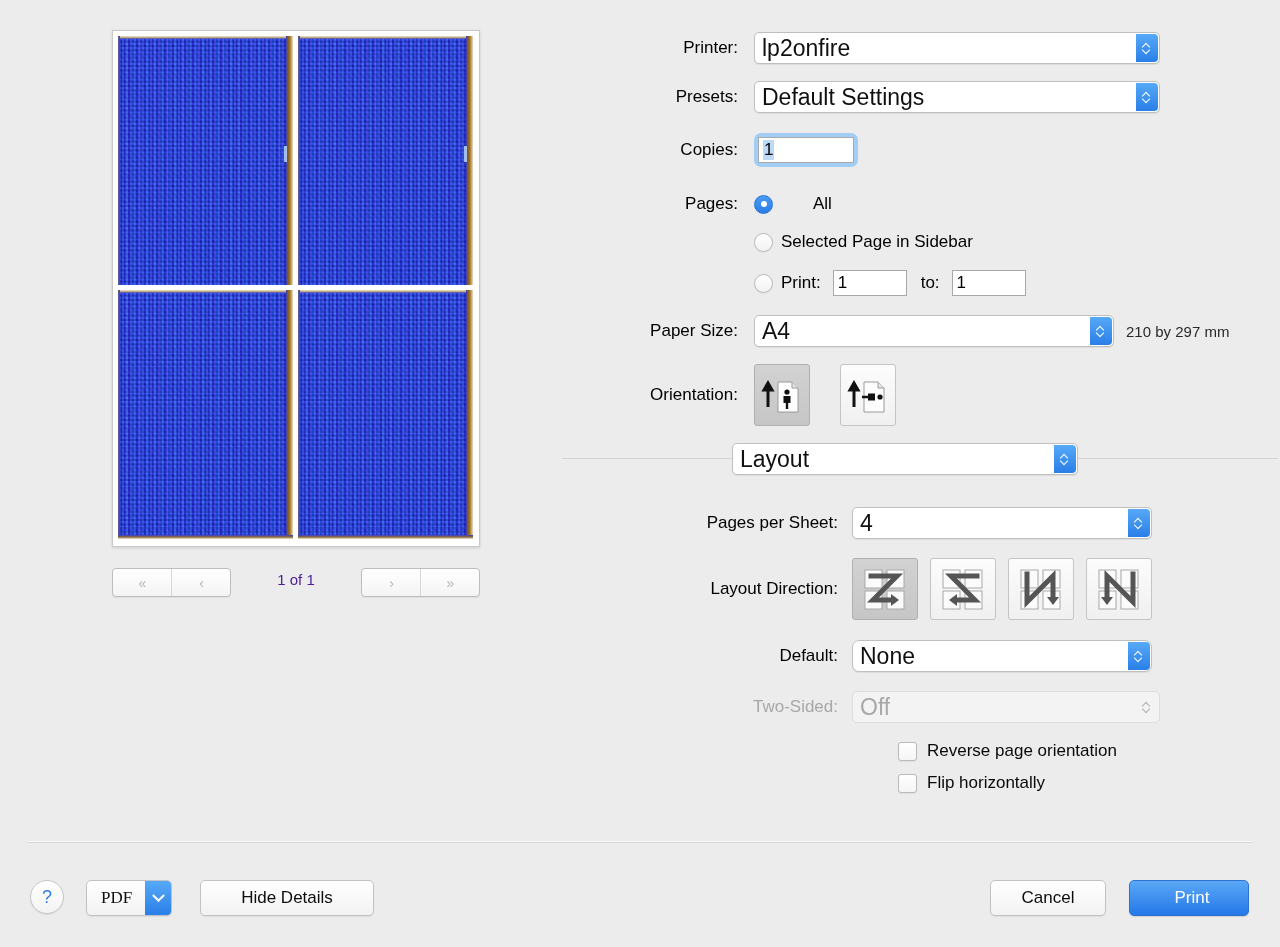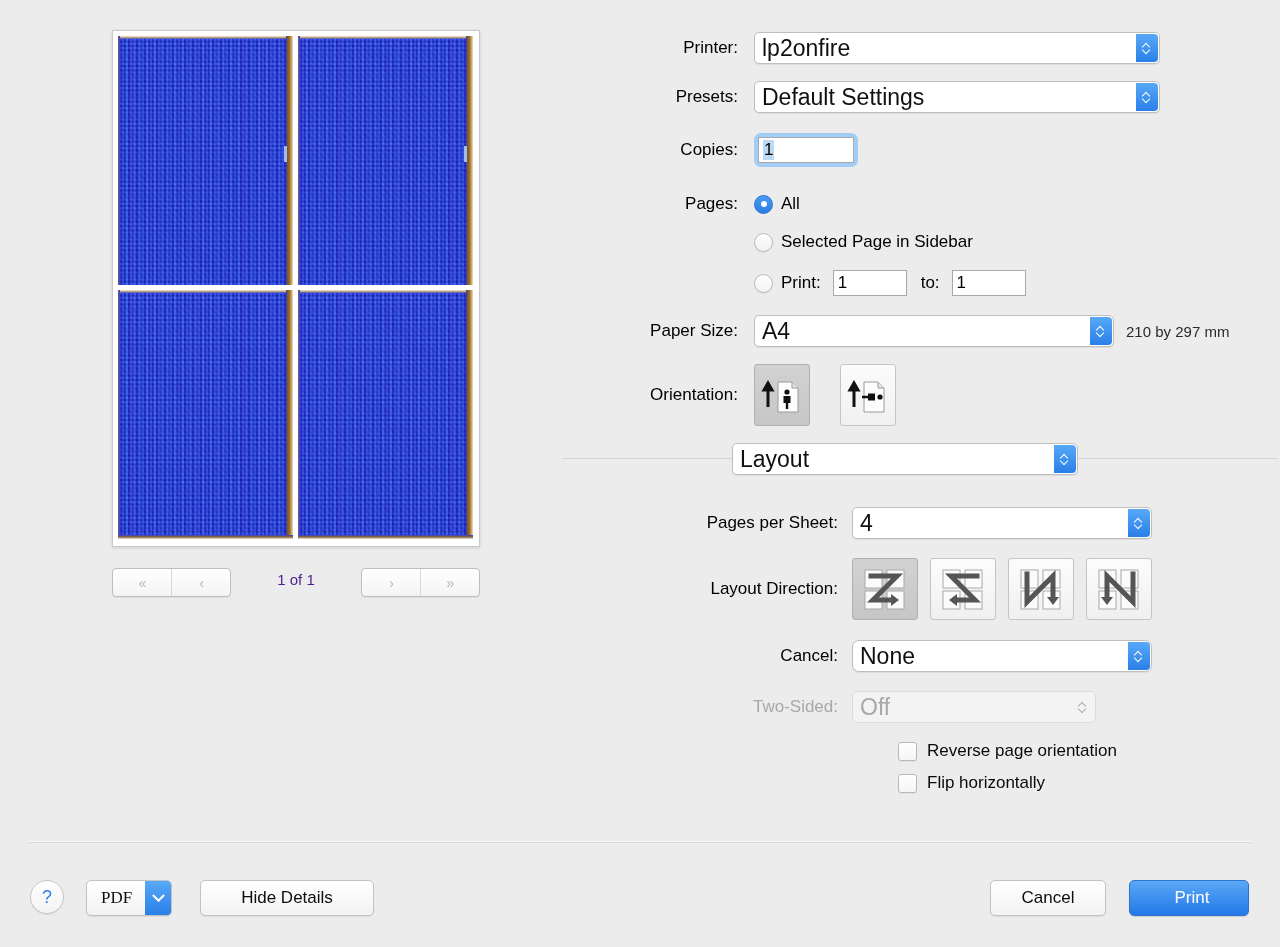--- a/index.html
+++ b/index.html
@@ -508,21 +508,21 @@
     <div class="lbl" style="width:178px;">Copies:</div>
     <div id="copies-wrap" style="margin-left:16px;">
       <div class="tfield" id="copies-field" style="width:96px;">
         <span class="sel">1</span>
       </div>
     </div>
   </div>
 
   <div class="row" style="left:0; top:194px; width:420px;">
     <div class="lbl" style="width:178px;">Pages:</div>
-    <div class="radio-row" style="margin-left:16px;">
+    <div class="radio-row" style="margin-left:16px;gap:32px;">
       <div class="radio on"></div>
       <div class="radio-label">All</div>
     </div>
   </div>
 
   <div class="row" style="left:194px; top:232px;">
     <div class="radio-row">
       <div class="radio off"></div>
       <div class="radio-label">Selected Page in Sidebar</div>
     </div>
@@ -649,33 +649,33 @@
           <rect x="6" y="27" width="17" height="18"></rect>
             <rect x="28" y="27" width="17" height="18"></rect>
         </g>
         <path d="M40 10 V38 L14 12 V34" stroke="#555" stroke-width="5" fill="none" stroke-linecap="square"></path>
         <path d="M8 33 l6 8 l6 -8 z" fill="#555"></path>
       </svg>
     </div>
   </div>
 
   <div class="row" style="left:0; top:640px; width:620px;">
-    <div class="lbl" style="width:278px;">Cancel:</div>
+    <div class="lbl" style="width:278px;">Default:</div>
     <div class="popup" style="width:300px; margin-left:14px;border-radius:7px;">
       <div class="val">None</div>
       <div class="stepper">
         <div class="chev up"></div>
         <div class="chev dn"></div>
       </div>
     </div>
   </div>
 
   <div class="row" style="left:0; top:691px; width:620px;">
     <div class="lbl dim" style="width:278px;">Two-Sided:</div>
-    <div class="popup disabled" style="width:244px; margin-left:14px;text-align:right;">
+    <div class="popup disabled" style="width:308px; margin-left:14px;text-align:right;">
       <div class="val">Off</div>
       <div class="stepper">
         <div class="chev up"></div>
         <div class="chev dn"></div>
       </div>
     </div>
   </div>
 
   <div style="position:absolute; left:290px; top:741px;">
     <div class="cb-row">

